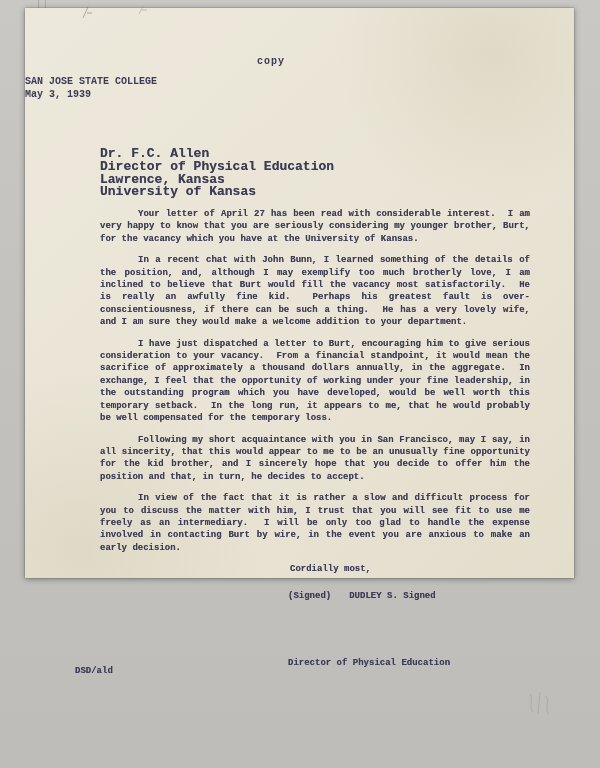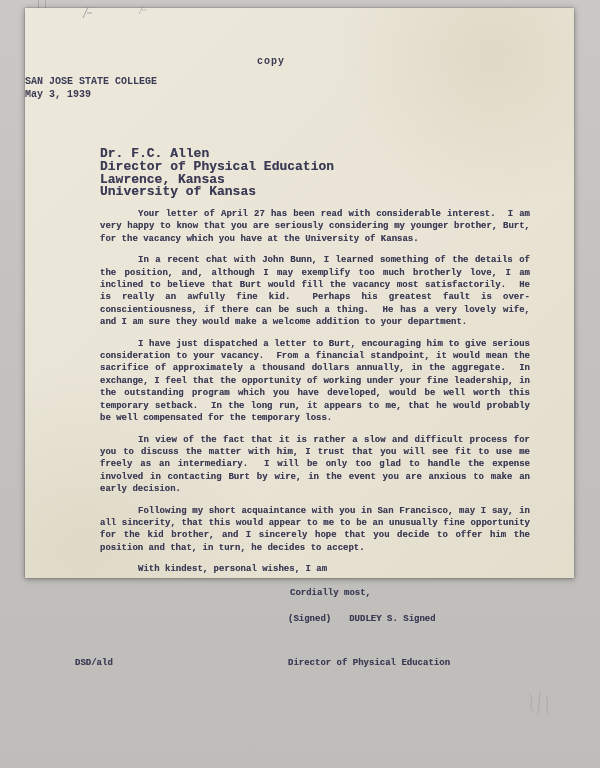--- a/index.html
+++ b/index.html
@@ -105,21 +105,21 @@
     left: 0;
     top: 650px;
     width: 549px;
     font-size: 9px;
     font-weight: bold;
     text-shadow: 0 0 0.4px rgba(60,59,85,0.55);
   }
   .typist-initials {
     position: absolute;
     left: 50px;
-    top: 0;
+    top: 8px;
   }
   .signer-title {
     position: absolute;
     left: 263px;
     top: 0;
   }
   .pencil-mark {
     position: absolute;
     opacity: 0.55;
   }
@@ -150,24 +150,23 @@
     <div>Director of Physical Education</div>
     <div>Lawrence, Kansas</div>
     <div>University of Kansas</div>
   </div>
 
   <div class="flow ink">
 
     <div class="para">Your letter of April 27 has been read with considerable interest.  I am very happy to know that you are seriously considering my younger brother, Burt, for the vacancy which you have at the University of Kansas.</div>
     <div class="para">In a recent chat with John Bunn, I learned something of the details of the position, and, although I may exemplify too much brotherly love, I am inclined to believe that Burt would fill the vacancy most satisfactorily.  He is really an awfully fine kid.  Perhaps his greatest fault is over-conscientiousness, if there can be such a thing.  He has a very lovely wife, and I am sure they would make a welcome addition to your department.</div>
     <div class="para">I have just dispatched a letter to Burt, encouraging him to give serious consideration to your vacancy.  From a financial standpoint, it would mean the sacrifice of approximately a thousand dollars annually, in the aggregate.  In exchange, I feel that the opportunity of working under your fine leadership, in the outstanding program which you have developed, would be well worth this temporary setback.  In the long run, it appears to me, that he would probably be well compensated for the temporary loss.</div>
+    <div class="para">Following my short acquaintance with you in San Francisco, may I say, in all sincerity, that this would appear to me to be an unusually fine opportunity for the kid brother, and I sincerely hope that you decide to offer him the position and that, in turn, he decides to accept.</div>
     <div class="para">In view of the fact that it is rather a slow and difficult process for you to discuss the matter with him, I trust that you will see fit to use me freely as an intermediary.  I will be only too glad to handle the expense involved in contacting Burt by wire, in the event you are anxious to make an early decision.</div>
-    <div class="para">Following my short acquaintance with you in San Francisco, may I say, in all sincerity, that this would appear to me to be an unusually fine opportunity for the kid brother, and I sincerely hope that you decide to offer him the position and that, in turn, he decides to accept.</div>
 
-    <div class="closing-line">With kindest, personal wishes, I am</div>
     <div class="valediction">Cordially most,</div>
     <div class="signed-row">
       <span>(Signed)</span><span class="signer-name">DUDLEY S. Signed</span>
     </div>
   </div>
 
   <div class="bottom-row ink">
     <span class="typist-initials">DSD/ald</span>
     <span class="signer-title">Director of Physical Education</span>
   </div>

